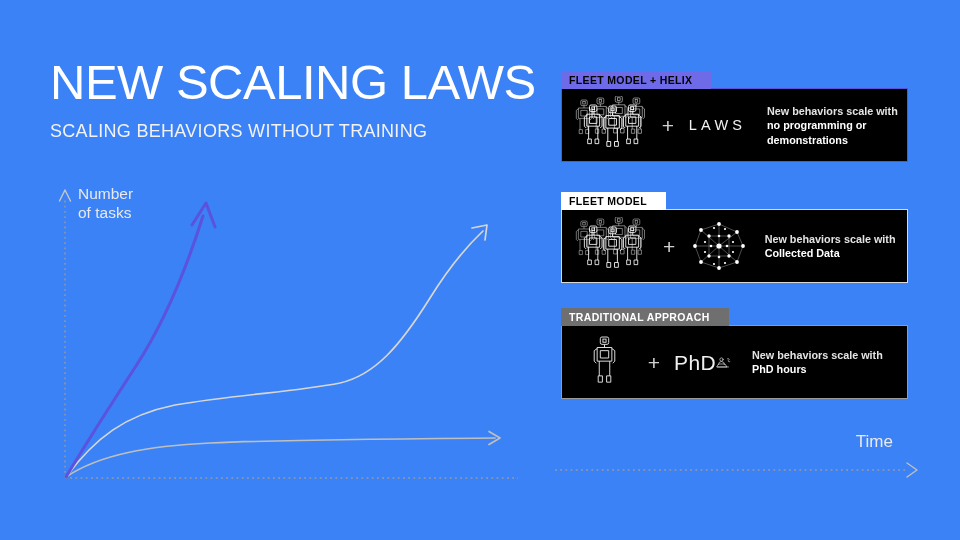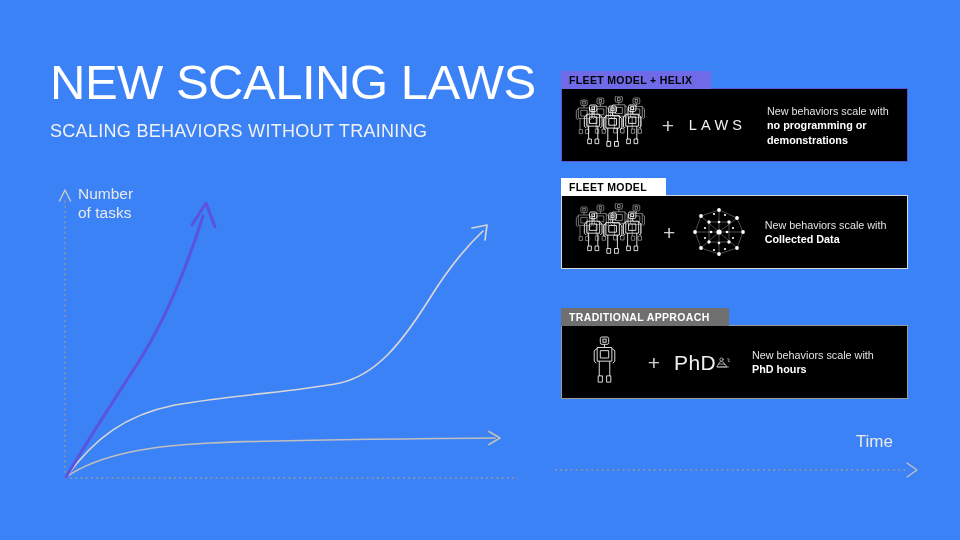--- a/index.html
+++ b/index.html
@@ -35,21 +35,21 @@
   #time-axis { position:absolute; left:555px; top:432px; width:370px; height:50px; }
   #time-label {
     position:absolute; right:32px; top:0;
     font-size:17px; color:#e9e9e9;
   }
   #time-arrow-svg { position:absolute; left:0; top:28px; }
 
   
   .card-wrap { position:absolute; left:561px; width:347px; }
   #card-helix-wrap  { top:70px; }
-  #card-fleet-wrap  { top:177px; }
+  #card-fleet-wrap  { top:191px; }
   #card-trad-wrap   { top:307px; }
 
   .card-tag {
     display:inline-block;
     font-size:10.5px; font-weight:700; letter-spacing:0.35px;
     padding:3px 19px 3px 8px;
     line-height:1.18;
     position:relative; z-index:3;
   }
   .tag-helix { background:#6f6ae8; color:#000; }
@@ -64,21 +64,21 @@
     background:#000;
   }
   .body-helix { border:1.3px solid #5b53d6; }
   .body-fleet { border:1.3px solid #d9d9d9; }
   .body-trad  { border:1.3px solid #9a9a9a; }
 
   .icon-slot { display:flex; align-items:center; justify-content:center; }
   .plus-sign { color:#cfcfcf; font-size:21px; font-weight:300; line-height:1; }
 
   .card-copy { font-size:10.8px; line-height:1.32; color:#ffffff; }
-  .copy-light { font-weight:400; color:#e3e3e3; }
+  .copy-light { font-weight:700; color:#e3e3e3; }
   .copy-bold  { font-weight:700; color:#ffffff; }
 
   .helix-word {
     font-size:14.5px; letter-spacing:4.2px; color:#f2f2f2; font-weight:400;
   }
   .phd-word {
     font-size:21px; color:#f0f0f0; font-weight:400; letter-spacing:0.4px;
     text-align:center; line-height:1;
   }
 

